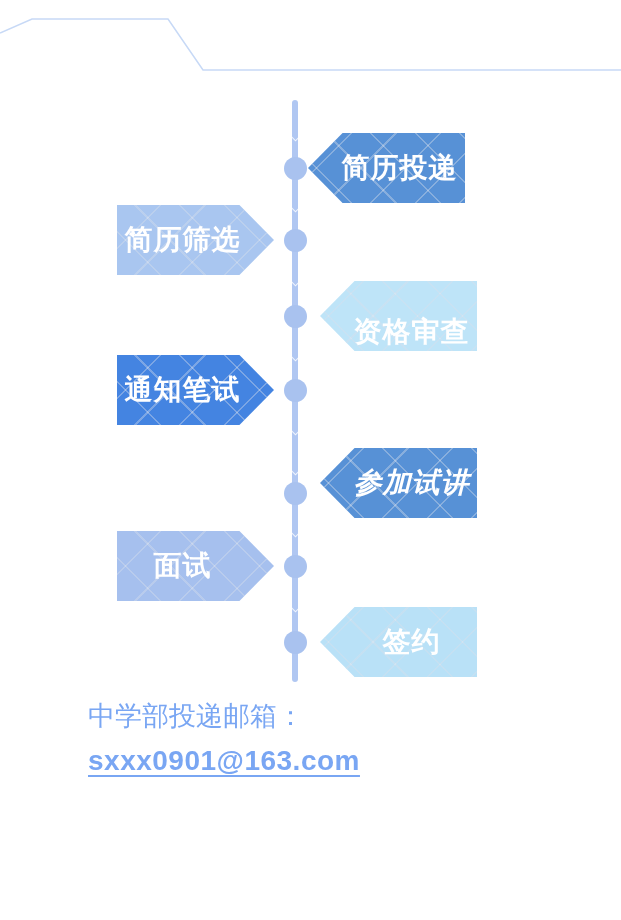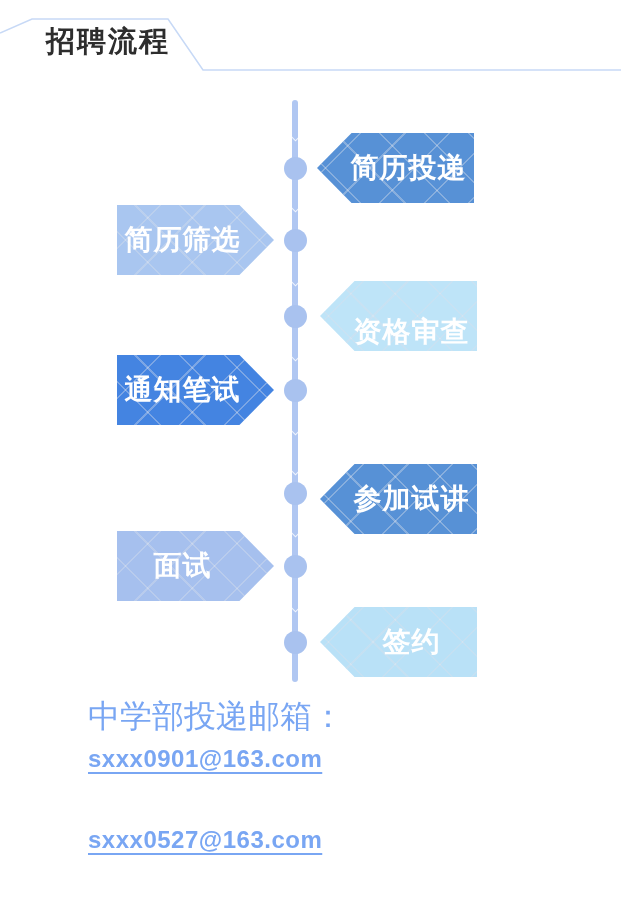--- a/index.html
+++ b/index.html
@@ -41,37 +41,36 @@
   .step.point-left{
     clip-path:polygon(0 50%, 22% 0, 100% 0, 100% 100%, 22% 100%);
     padding-left:26px;
   }
   .step.point-right{
     clip-path:polygon(0 0, 78% 0, 100% 50%, 78% 100%, 0 100%);
     padding-right:26px;
   }
   
   .contact-block{position:absolute;left:88px;}
-  .contact-label{font-size:32px;line-height:32px;font-weight:400;}
+  .contact-label{font-size:27px;line-height:32px;font-weight:400;}
   .contact-email{
-    display:inline-block;margin-top:13px;font-size:24px;font-weight:700;
+    display:inline-block;margin-top:13px;font-size:28px;font-weight:700;
     text-decoration:underline;text-decoration-thickness:2px;text-underline-offset:5px;
     letter-spacing:.5px;cursor:pointer;
   }
 </style>
 </head>
 <body>
 
 <div class="canvas">
 
   <svg class="header-line" viewBox="0 0 621 80" xmlns="http://www.w3.org/2000/svg">
     <polyline id="header-polyline" points="0,33 32,19 168,19 203,70 621,70" fill="none" stroke="#c7d9f6" stroke-width="1.5"></polyline>
   </svg>
 
-  <h1 class="title" style="color: rgb(45, 45, 45);">招聘流程</h1>
 
   <div class="timeline-line" id="timeline-line" style="background: rgb(176, 199, 242);"></div>
   <div id="dots">
       <div class="dot" style="top: 156.5px; background: rgb(169, 194, 239);"></div>
       <div class="dot" style="top: 228.5px; background: rgb(169, 194, 239);"></div>
       <div class="dot" style="top: 304.5px; background: rgb(169, 194, 239);"></div>
       <div class="dot" style="top: 378.5px; background: rgb(169, 194, 239);"></div>
       <div class="dot" style="top: 481.5px; background: rgb(169, 194, 239);"></div>
       <div class="dot" style="top: 554.5px; background: rgb(169, 194, 239);"></div>
       <div class="dot" style="top: 630.5px; background: rgb(169, 194, 239);"></div>
@@ -80,40 +79,40 @@
       <div class="chev" style="top: 133px;"></div>
       <div class="chev" style="top: 204px;"></div>
       <div class="chev" style="top: 278px;"></div>
       <div class="chev" style="top: 353px;"></div>
       <div class="chev" style="top: 427px;"></div>
       <div class="chev" style="top: 467px;"></div>
       <div class="chev" style="top: 529px;"></div>
       <div class="chev" style="top: 604px;"></div>
     </div>
   <div id="steps">
-      <div class="step point-left" style="top: 133px; left: 317px; background-color: rgb(87, 145, 214); text-align: center;">
+      <div class="step point-left" style="top: 133px; left: 308px; background-color: rgb(87, 145, 214); text-align: center;">
         <span style="color: rgb(255, 255, 255);">简历投递</span>
       </div>
       <div class="step point-right" style="top: 205px; left: 117px; background-color: rgb(169, 198, 240);">
         <span style="color: rgb(255, 255, 255);">简历筛选</span>
       </div>
       <div class="step point-left" style="top: 281px; left: 320px; background-color: rgb(190, 228, 248); align-items: flex-end;">
         <span style="color: rgb(255, 255, 255);">资格审查</span>
       </div>
       <div class="step point-right" style="top: 355px; left: 117px; background-color: rgb(68, 132, 225); align-items: center;">
         <span style="color: rgb(255, 255, 255);">通知笔试</span>
       </div>
-      <div class="step point-left" style="top: 464px; left: 320px; background-color: rgb(87, 145, 214);">
+      <div class="step point-left" style="top: 448px; left: 320px; background-color: rgb(87, 145, 214); font-style: italic;">
         <span style="color: rgb(255, 255, 255);">参加试讲</span>
       </div>
       <div class="step point-right" style="top: 531px; left: 117px; background-color: rgb(166, 192, 238);">
         <span style="color: rgb(255, 255, 255); text-align: center;">面试</span>
       </div>
       <div class="step point-left" style="top: 607px; left: 320px; background-color: rgb(185, 225, 247);">
         <span style="color: rgb(255, 255, 255);">签约</span>
       </div>
     </div>
   <div id="contacts">
       <div class="contact-block" style="top: 700px; color: rgb(121, 166, 243);"><div class="contact-label">中学部投递邮箱：</div><a class="contact-email" style="color: rgb(121, 166, 243);">sxxx0901@163.com</a></div>
-      <div class="contact-block" style="top: 813px; color: rgb(121, 166, 243);"><a class="contact-email" style="color: rgb(121, 166, 243);">sxxx0527@163.com</a></div>
+      <div class="contact-block" style="top: 813px; color: rgb(121, 166, 243);"></div>
     </div>
 
 </div>
 
 </body></html>

